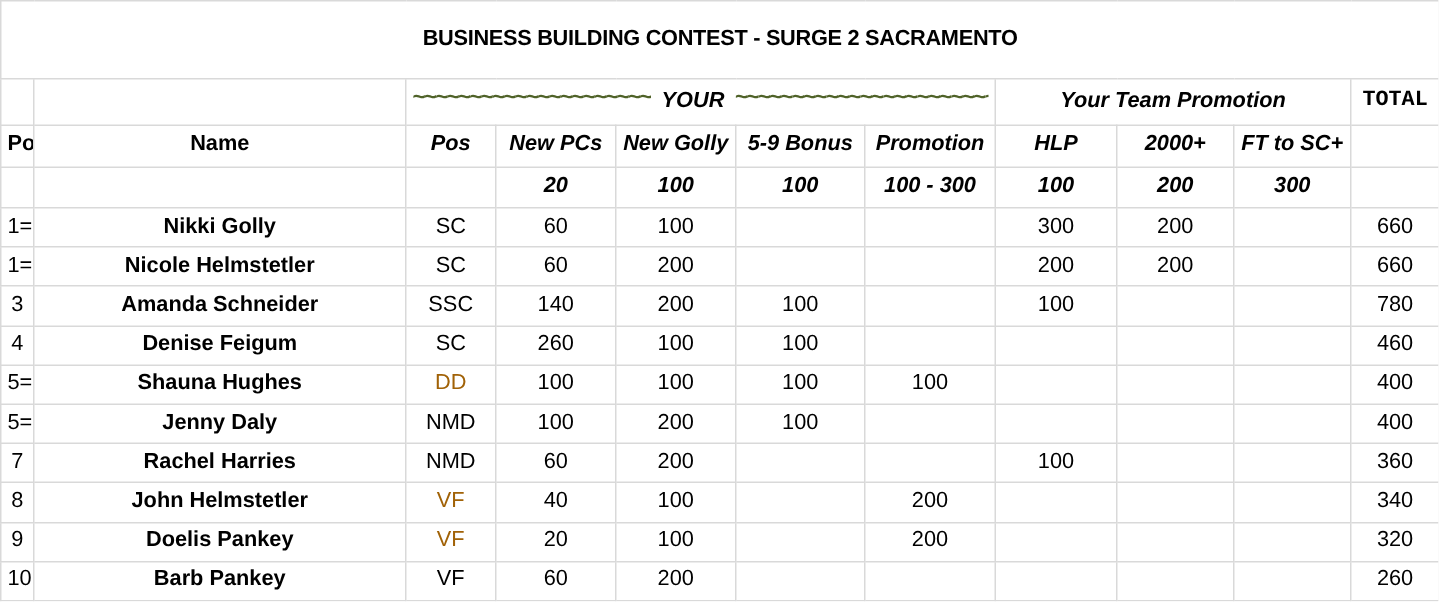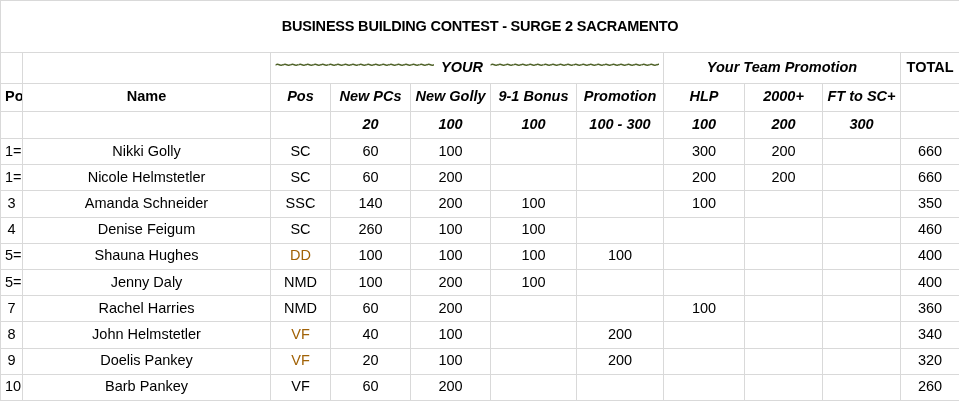--- a/index.html
+++ b/index.html
@@ -86,20 +86,21 @@
   .your-word {
     padding: 0 7px;
     flex: 0 0 auto;
   }
   td.grp-total {
     color: #4F6228;
     font-weight: bold;
     font-style: normal;
     font-size: 15.5px;
     text-align: center;
+    font-family: Liberation Mono, monospace;
   }
   
   td.colhead {
     color: #4F6228;
     font-weight: bold;
     font-size: 15px;
     text-align: center;
     padding: 0 1px;
   }
   td.colhead.it { font-style: italic; }
@@ -108,21 +109,21 @@
     color: #245C8C;
     font-style: italic;
     font-weight: bold;
     font-size: 14.5px;
     text-align: center;
   }
   
   td.pos { text-align: center; font-weight: normal; font-size: 14.5px; }
   td.name {
     text-align: left;
-    font-weight: normal;
+    font-weight: bold;
     font-size: 14.5px;
     padding-left: 14px;
   }
   td.rank { text-align: center; font-size: 14.5px; }
   td.rank.red { color: #a16207; }
   td.num { text-align: center; font-size: 14.5px; }
   td.total { text-align: center; font-size: 14.5px; }
   td.blank { }
 </style>
 </head>
@@ -162,21 +163,21 @@
         <td class="grp" colspan="3">Your Team Promotion</td>
         <td class="grp-total">TOTAL</td>
       </tr>
 
       <tr style="height:28px">
         <td class="colhead">Pos</td>
         <td class="colhead">Name</td>
         <td class="colhead it">Pos</td>
         <td class="colhead it">New PCs</td>
         <td class="colhead it">New Golly</td>
-        <td class="colhead it">9-1 Bonus</td>
+        <td class="colhead it">5-9 Bonus</td>
         <td class="colhead it">Promotion</td>
         <td class="colhead it">HLP</td>
         <td class="colhead it">2000+</td>
         <td class="colhead it">FT to SC+</td>
         <td class="colhead"></td>
       </tr>
 
       <tr style="height:27px">
         <td class="pts"></td>
         <td class="pts"></td>
@@ -221,21 +222,21 @@
           <td class="pos">3</td>
           <td class="name">Amanda Schneider</td>
           <td class="rank">SSC</td>
           <td class="num">140</td>
           <td class="num">200</td>
           <td class="num">100</td>
           <td class="num"></td>
           <td class="num">100</td>
           <td class="num"></td>
           <td class="num"></td>
-          <td class="total">350</td>
+          <td class="total">780</td>
         </tr>
         <tr style="height: 26px;">
           <td class="pos">4</td>
           <td class="name">Denise Feigum</td>
           <td class="rank">SC</td>
           <td class="num">260</td>
           <td class="num">100</td>
           <td class="num">100</td>
           <td class="num"></td>
           <td class="num"></td>

